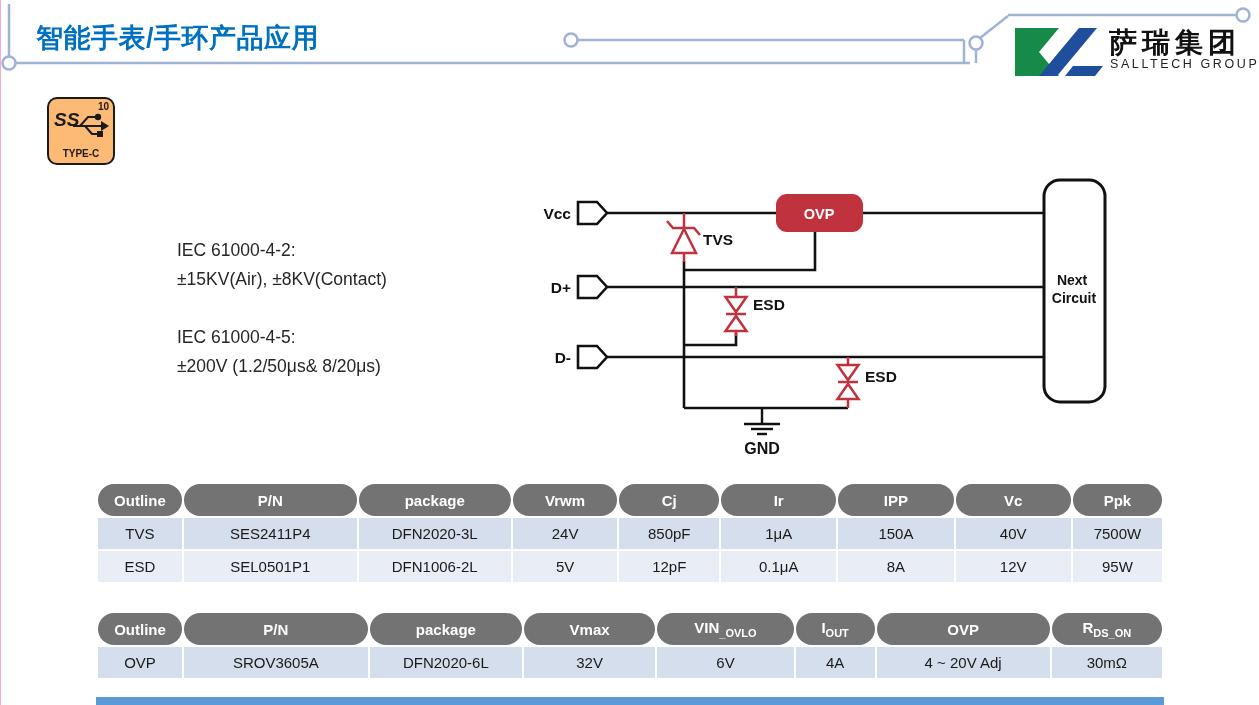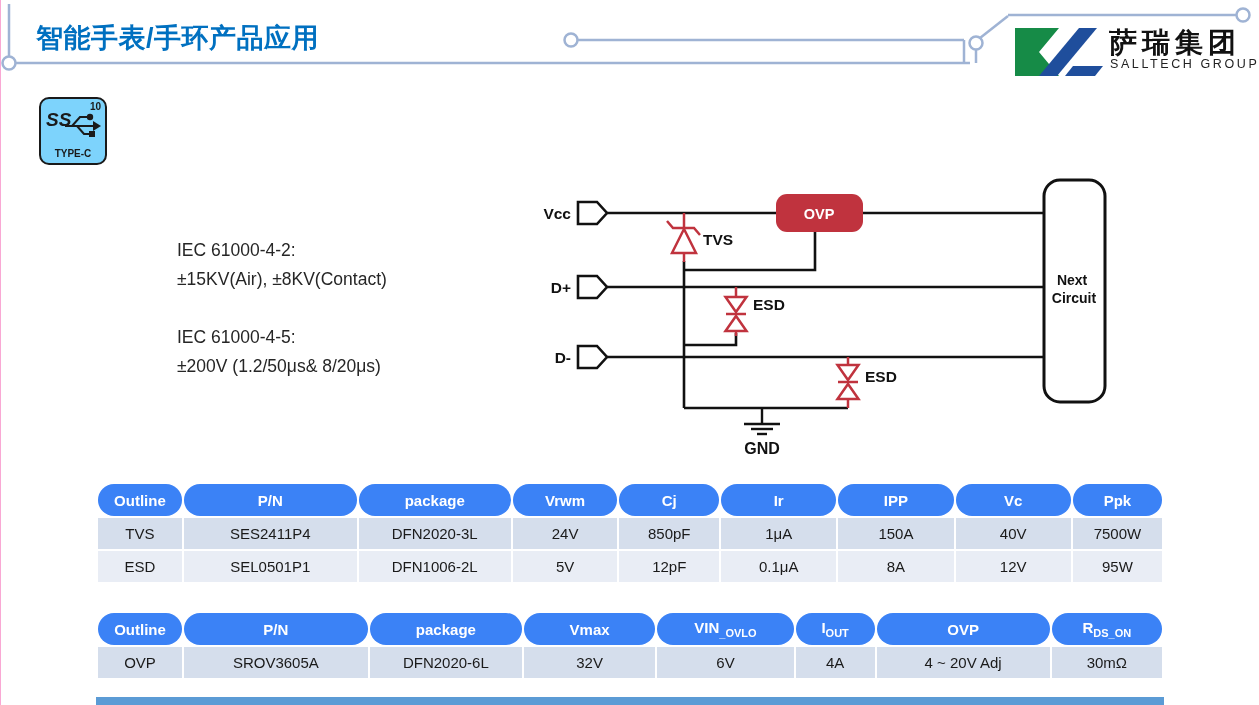--- a/index.html
+++ b/index.html
@@ -18,22 +18,22 @@
   .deco{position:absolute;left:0;top:0;}
 
   
   .logo{position:absolute;left:1012px;top:24px;width:240px;height:56px;}
   .logo-emblem{position:absolute;left:0;top:2px;}
   .logo-cn{position:absolute;left:96px;top:0px;font-size:28px;font-weight:bold;color:#111;letter-spacing:5px;white-space:nowrap;}
   .logo-en{position:absolute;left:97px;top:33px;font-size:12.5px;color:#222;letter-spacing:2.6px;white-space:nowrap;}
 
   
   .typec{
-    position:absolute;left:38px;top:97px;width:64px;height:64px;
-    border:2.5px solid #1a1a1a;border-radius:10px;background:#7dd3fc;
+    position:absolute;left:46px;top:97px;width:64px;height:64px;
+    border:2.5px solid #1a1a1a;border-radius:10px;background:#fdba74;
   }
   .typec-ss{position:absolute;left:5px;top:10px;font-size:19px;font-weight:bold;font-style:italic;color:#1a1a1a;}
   .typec-sup{position:absolute;right:4px;top:2px;font-size:10px;font-weight:bold;color:#1a1a1a;}
   .typec-label{position:absolute;left:0;right:0;bottom:4px;text-align:center;font-size:10px;font-weight:bold;color:#1a1a1a;}
   .typec-trident{position:absolute;left:24px;top:9px;}
 
   
   .subtitle{position:absolute;left:130px;top:112px;font-size:19.5px;font-weight:bold;color:#111;}
 
   
@@ -41,21 +41,21 @@
   .standards .block{margin:0 4px 29px 0;}
 
   
   .circuit{position:absolute;left:530px;top:165px;}
 
   
   .tbl-wrap{position:absolute;left:95px;width:1068px;}
   .tbl1{top:482px;} .tbl2{top:611px;}
   table.spec-table{border-collapse:separate;border-spacing:2px;table-layout:fixed;width:100%;}
   table.spec-table th{
-    background:#3b82f6;color:#ffffff;font-weight:bold;font-size:15px;
+    background:#737373;color:#ffffff;font-weight:bold;font-size:15px;
     height:32px;text-align:center;padding:0;border-radius:16px;
   }
   table.spec-table td{
     font-size:15px;color:#1a1a1a;text-align:center;height:31px;padding:0;
   }
   tr.row-a td{background:#D5DEEC;}
   tr.row-b td{background:#E9EDF5;}
   .sub{font-size:11px;font-weight:bold;vertical-align:-4px;letter-spacing:0;}
 
   .bottom-bar{position:absolute;left:95px;top:697px;width:1068px;height:8px;background:#5B9BD5;}

